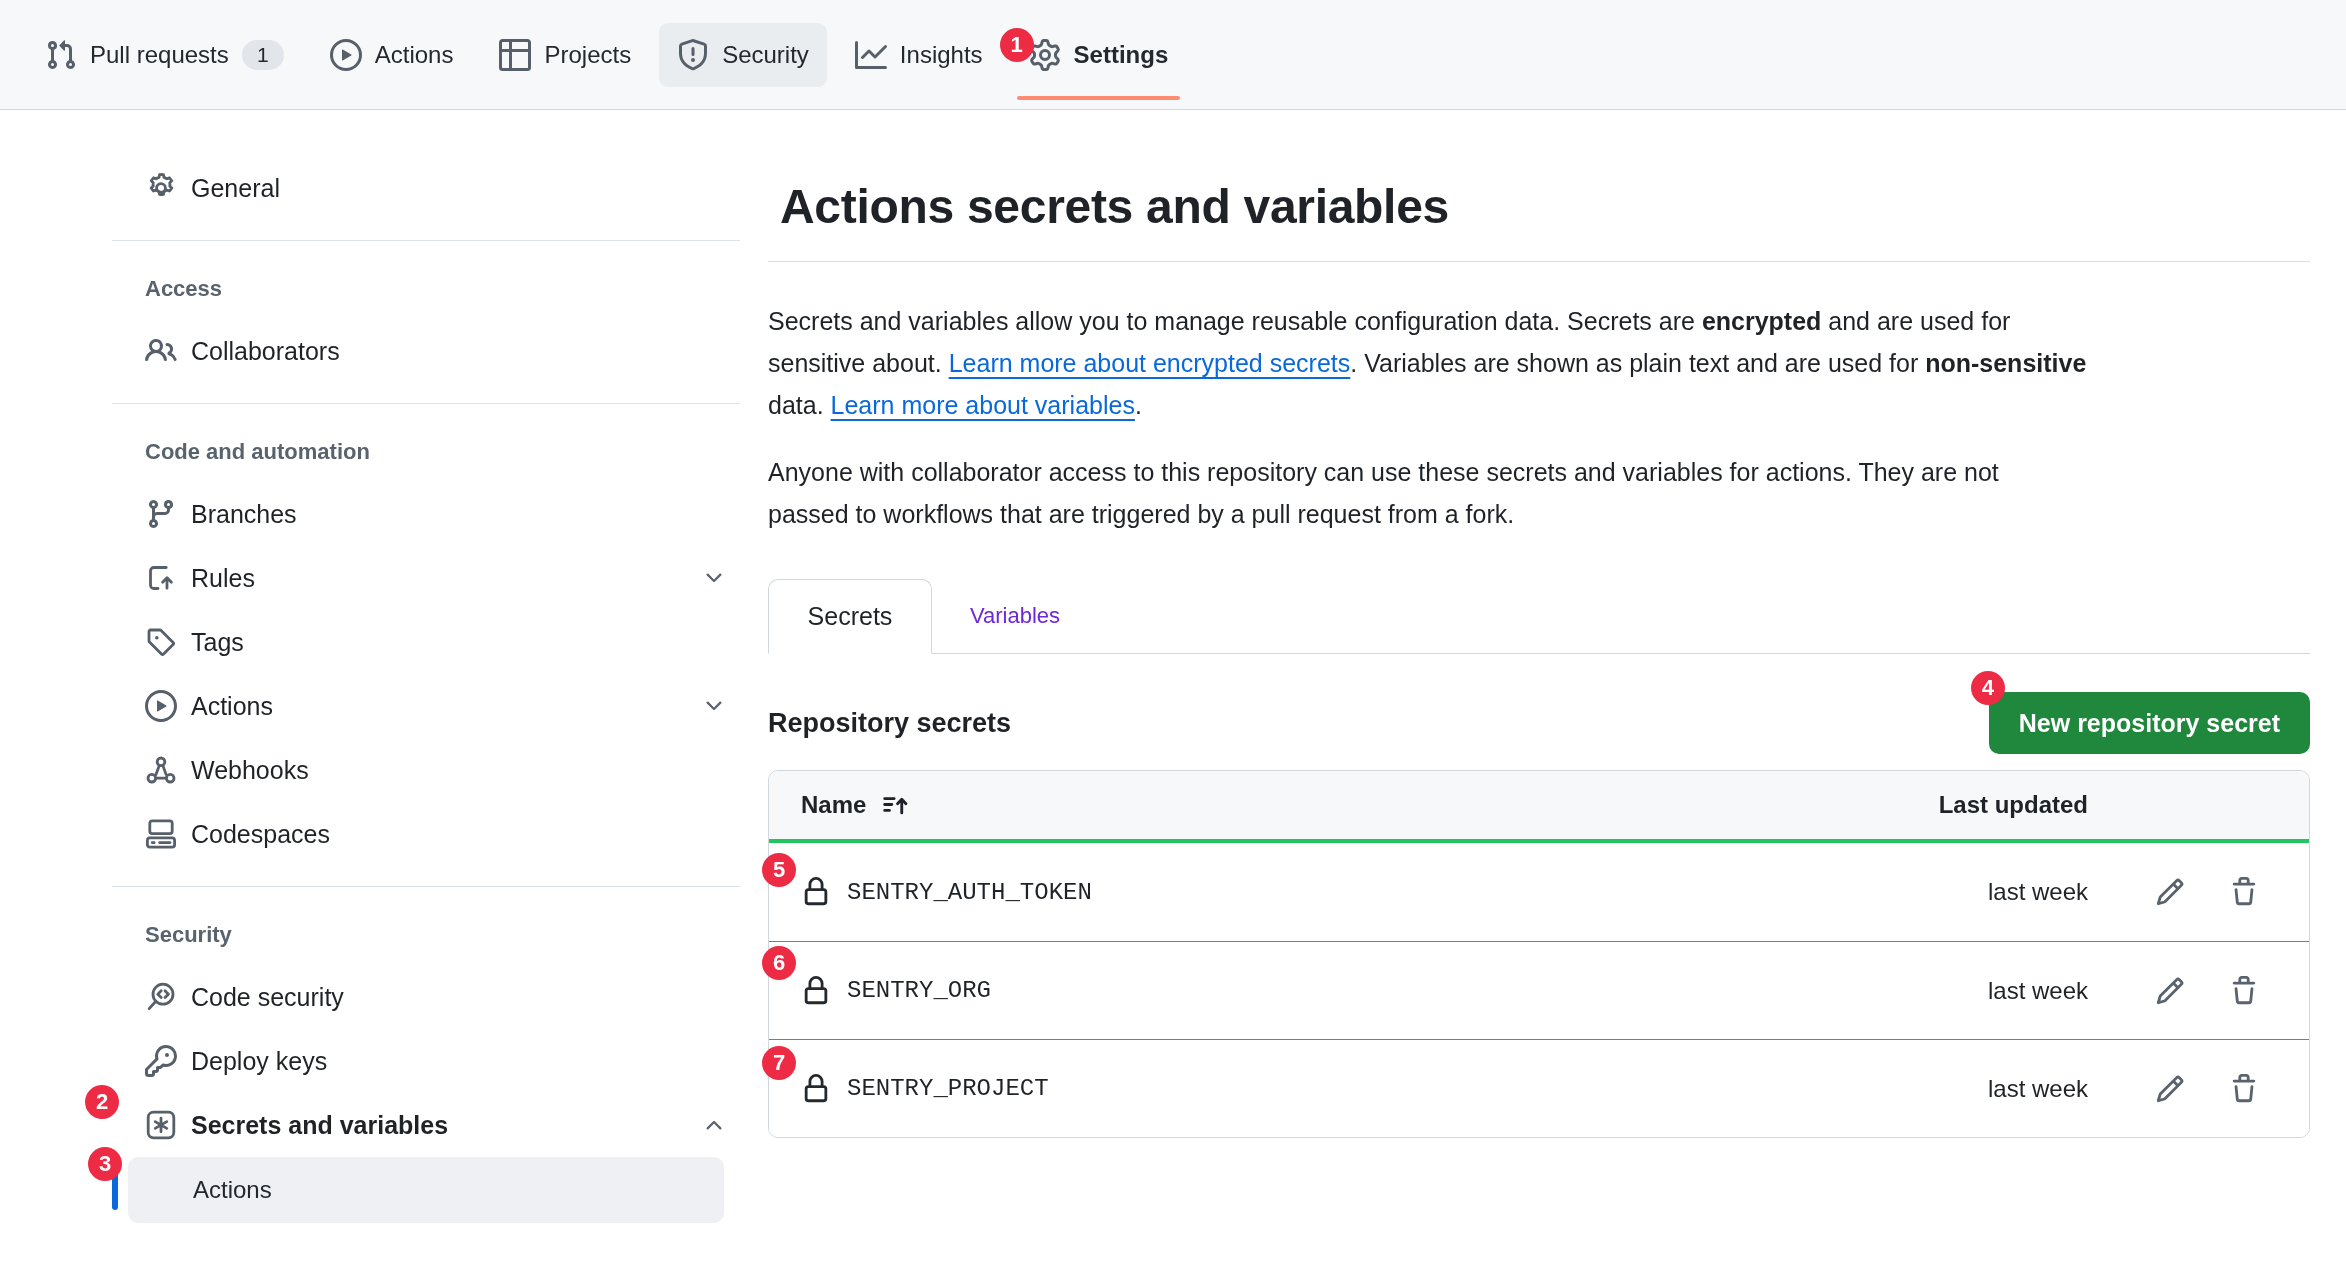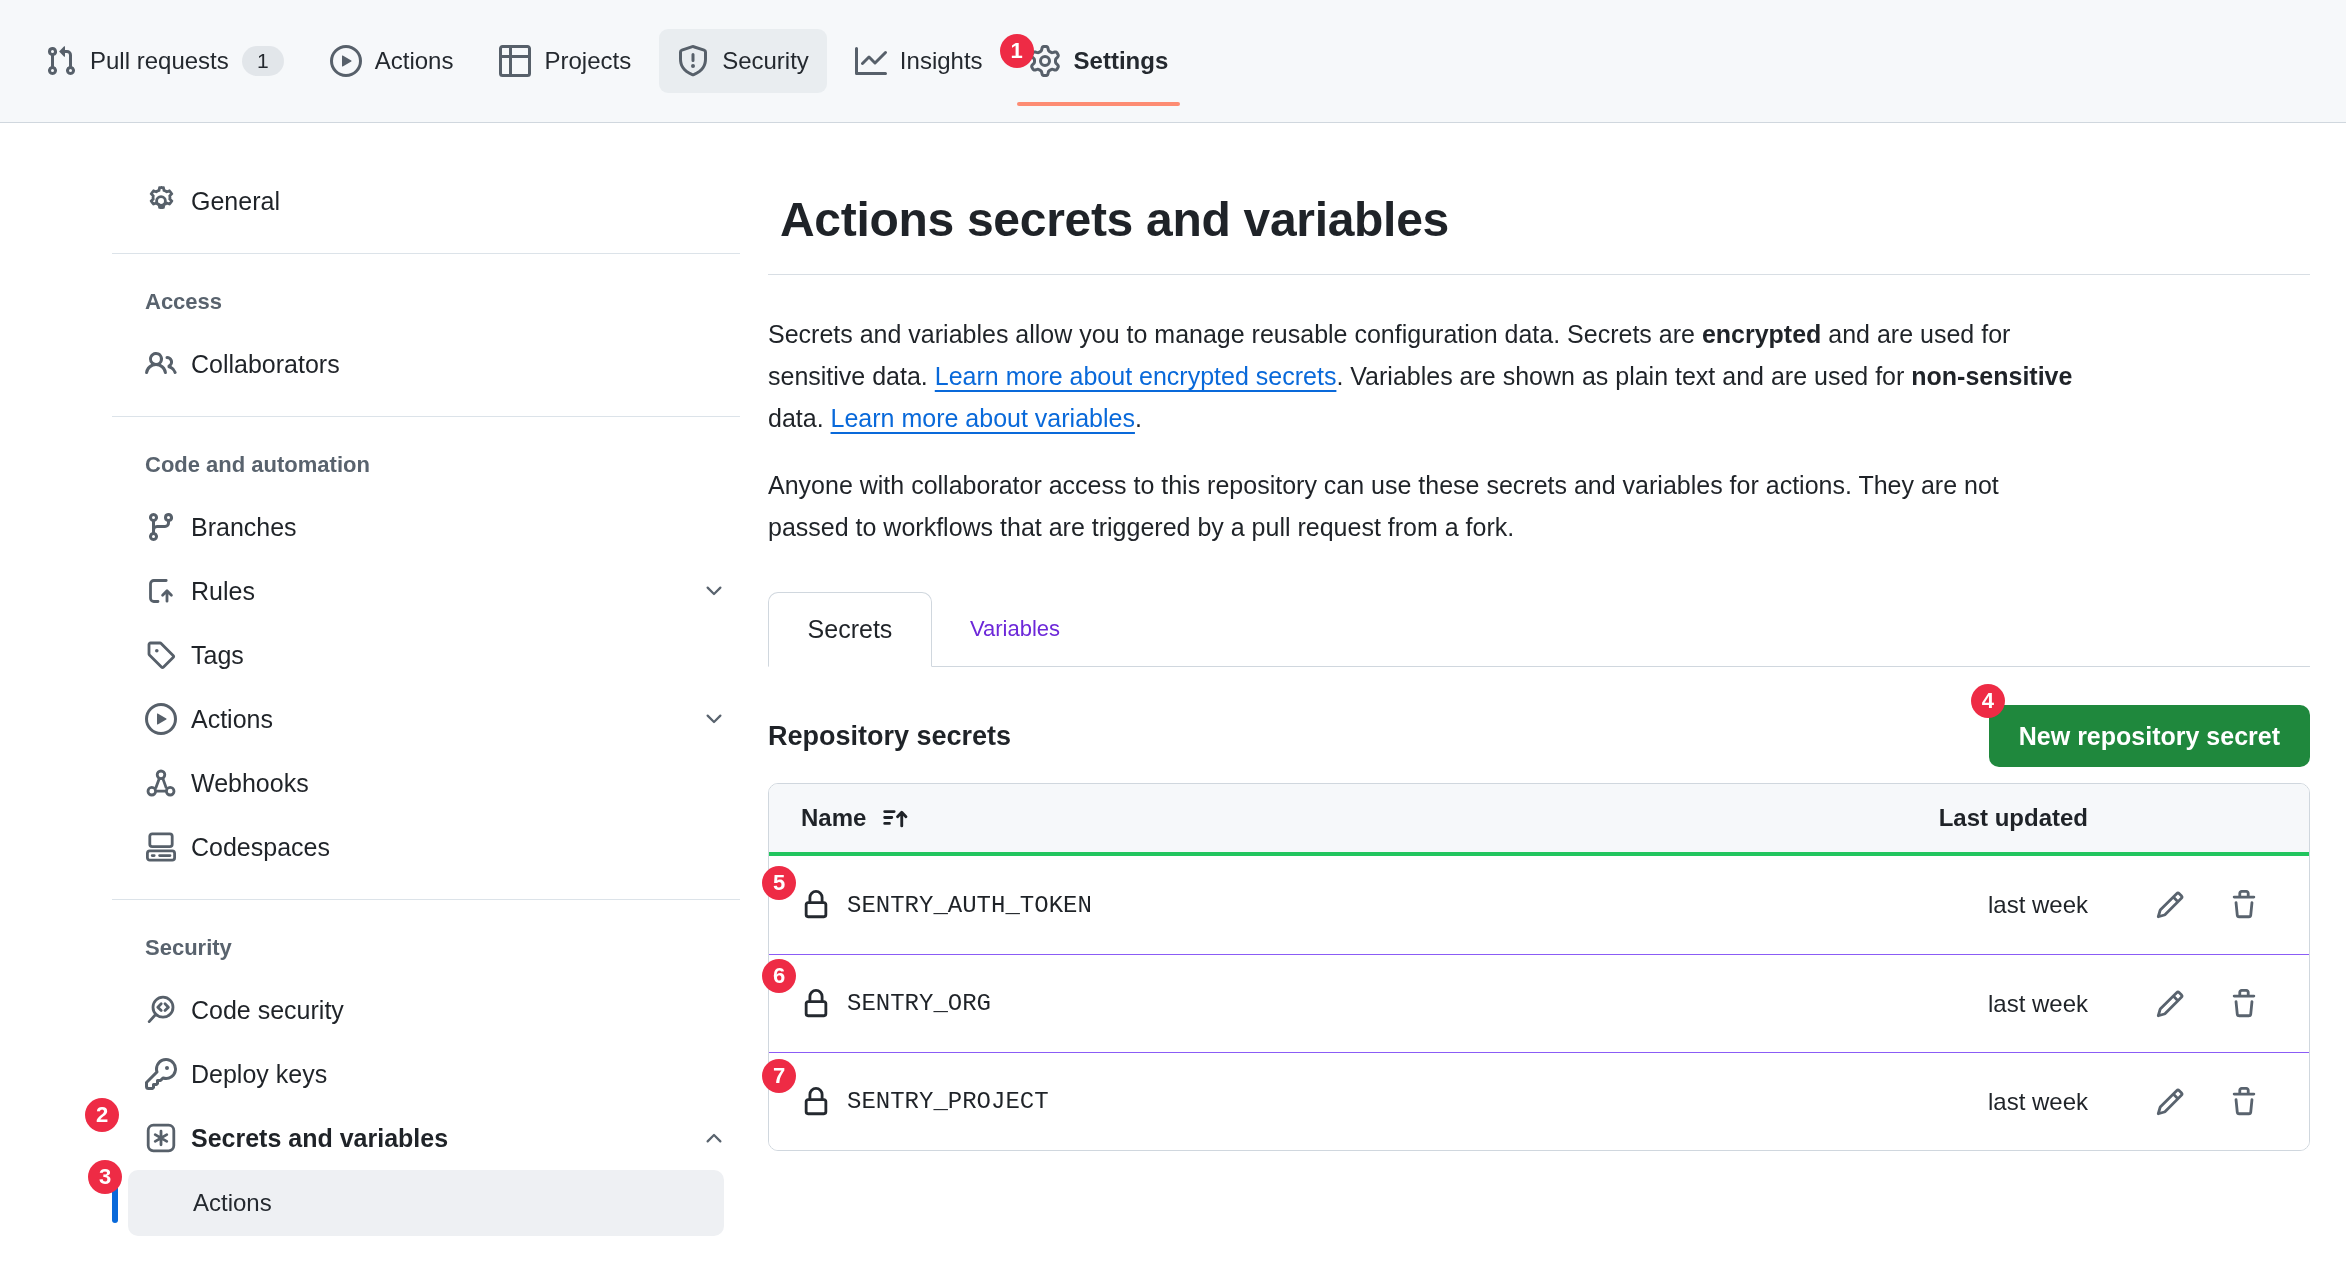--- a/index.html
+++ b/index.html
@@ -6,21 +6,21 @@
   html,body { margin:0; padding:0; }
   body {
     width:2346px; height:1278px; overflow:hidden; position:relative;
     background:#ffffff; color:#1f2328;
     font-family:"Liberation Sans","DejaVu Sans",sans-serif;
   }
   svg { display:block; }
 
   
   .topnav {
-    height:123px; background:#f6f8fa; border-bottom:1px solid #d0d7de;
+    height:110px; background:#f6f8fa; border-bottom:1px solid #d0d7de;
     display:flex; align-items:center; padding-left:22px;
   }
   .nav-item {
     position:relative; display:flex; align-items:center; gap:13px;
     height:64px; padding:0 18px; margin:0 5px; border-radius:9px;
     font-size:24px; color:#24292f; cursor:pointer; white-space:nowrap;
   }
   .nav-item .nicon { width:32px; height:32px; color:#57606a; flex:none; }
   .nav-item.pill { background:#e9edf0; }
   .nav-item.active { font-weight:700; }
@@ -298,21 +298,21 @@
 
   </aside>
 
   <main class="main">
 
     <h1 class="page-title">Actions secrets and variables</h1>
     <div class="h1-divider"></div>
 
     <p class="para p1">
       <span class="line"><span>Secrets and variables allow you to manage reusable configuration data. Secrets are </span><b>encrypted</b><span> and are used for</span></span>
-      <span class="line"><span>sensitive data. </span><a class="link">Learn more about encrypted secrets</a><span>. Variables are shown as plain text and are used for </span><b>non-sensitive</b></span>
+      <span class="line"><span>sensitive about. </span><a class="link">Learn more about encrypted secrets</a><span>. Variables are shown as plain text and are used for </span><b>non-sensitive</b></span>
       <span class="line"><span>data. </span><a class="link">Learn more about variables</a><span>.</span></span>
     </p>
 
     <p class="para p2">
       <span class="line">Anyone with collaborator access to this repository can use these secrets and variables for actions. They are not</span>
       <span class="line">passed to workflows that are triggered by a pull request from a fork.</span>
     </p>
 
     <div class="tabs">
       <div class="tab-active">Secrets</div>

